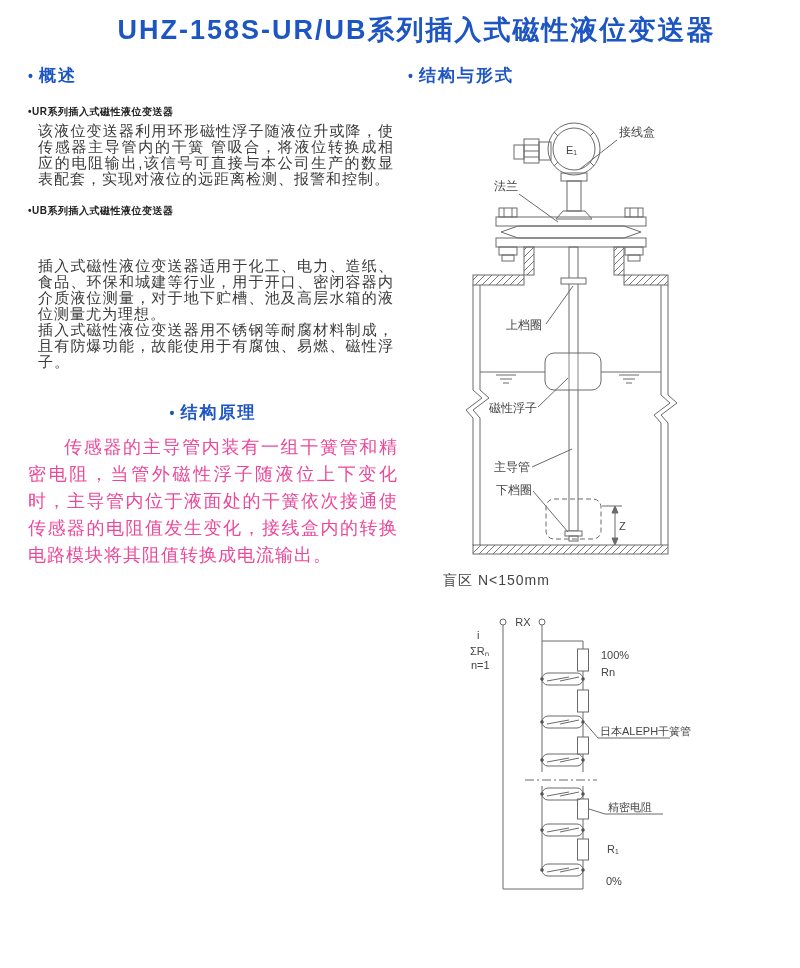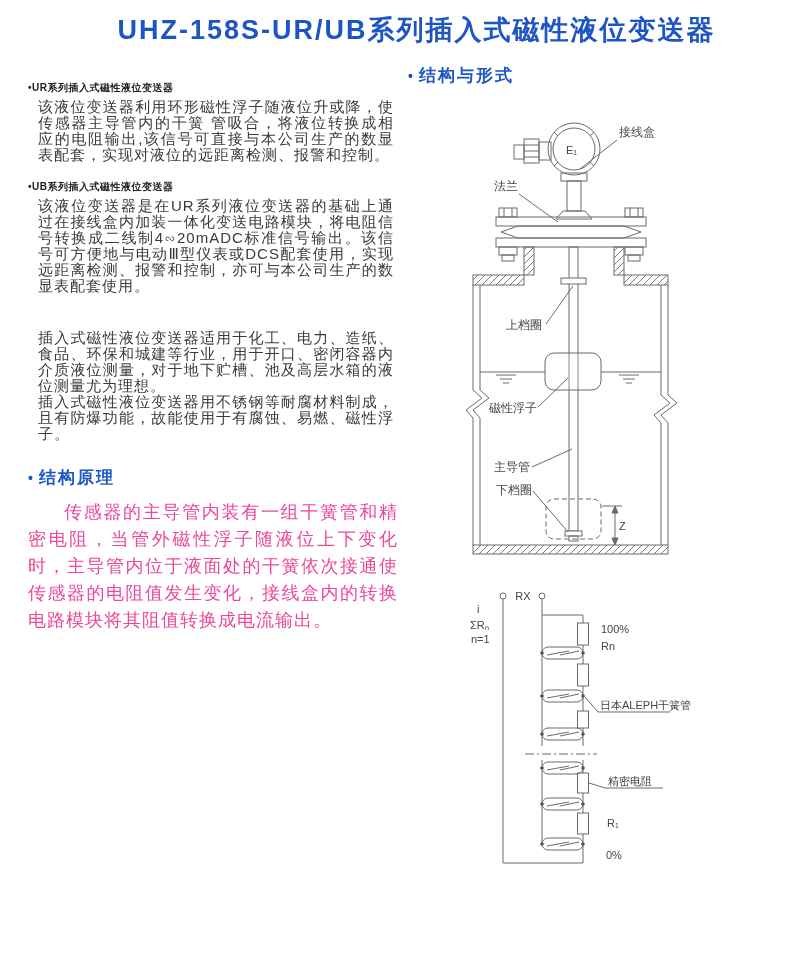--- a/index.html
+++ b/index.html
@@ -28,40 +28,40 @@
     font-size:15px; color:#3a3a3a; line-height:16px; letter-spacing:1px;
     text-align:justify; text-justify:inter-ideograph; word-break:break-all;
     width:356px; margin-left:10px;
   }
   .para.gap { margin-top:36px; }
   .principle-para {
     font-size:18px; color:#ec4899; line-height:27px; letter-spacing:1px;
     text-align:justify; text-justify:inter-ideograph; word-break:break-all;
     width:370px; text-indent:2em; margin-top:9px;
   }
-  h2.sec.principle { margin-top:24px; }
+  h2.sec.principle { margin-top:31px;text-align:center; }
   .diagram { display:block; }
   .diagram.structure { margin-top:14px; margin-left:-2px; }
   .caption { font-size:14px; color:#444; letter-spacing:1px; margin-top:8px; margin-left:35px; }
   h2.sec.sensor { margin-top:24px; }
   .diagram.circuit { margin-top:12px; margin-left:47px; }
   svg text { font-family:"Liberation Sans", sans-serif; }
 </style>
 </head>
 <body>
 
 <div class="page-title">UHZ-158S-UR/UB系列插入式磁性液位变送器</div>
 
 <div class="col-left">
+  <h2 class="sec"><span class="bullet">•</span><span>概述</span></h2>
 
   <div class="subhead"><span>•</span><span>UR系列插入式磁性液位变送器</span></div>
   <div class="para">该液位变送器利用环形磁性浮子随液位升或降，使传感器主导管内的干簧 管吸合，将液位转换成相应的电阻输出,该信号可直接与本公司生产的数显表配套，实现对液位的远距离检测、报警和控制。</div>
 
   <div class="subhead"><span>•</span><span>UB系列插入式磁性液位变送器</span></div>
-  <div class="para">该液位变送器是在UR系列液位变送器的基础上通过在接线盒内加装一体化变送电路模块，将电阻信号转换成二线制4∽20mADC标准信号输出。该信号可方便地与电动Ⅲ型仪表或DCS配套使用，实现远距离检测、报警和控制，亦可与本公司生产的数显表配套使用。</div>
 
   <div class="para gap">插入式磁性液位变送器适用于化工、电力、造纸、食品、环保和城建等行业，用于开口、密闭容器内介质液位测量，对于地下贮槽、池及高层水箱的液位测量尤为理想。</div>
   <div class="para">插入式磁性液位变送器用不锈钢等耐腐材料制成，且有防爆功能，故能使用于有腐蚀、易燃、磁性浮子。</div>
 
   <h2 class="sec principle"><span class="bullet">•</span><span>结构原理</span></h2>
   <div class="principle-para">传感器的主导管内装有一组干簧管和精密电阻，当管外磁性浮子随液位上下变化时，主导管内位于液面处的干簧依次接通使传感器的电阻值发生变化，接线盒内的转换电路模块将其阻值转换成电流输出。</div>
 </div>
 
 <div class="col-right">
   <h2 class="sec"><span class="bullet">•</span><span>结构与形式</span></h2>
@@ -166,20 +166,21 @@
       <text x="160" y="52" font-size="11">E₁</text>
       <text x="88" y="88">法兰</text>
       <text x="100" y="227">上档圈</text>
       <text x="83" y="310">磁性浮子</text>
       <text x="88" y="369">主导管</text>
       <text x="90" y="392">下档圈</text>
       <text x="213" y="428" font-size="11">Z</text>
     </g>
   </svg>
 
+  <div class="caption">盲区 N&lt;150mm</div>
 
 
   <svg class="diagram circuit" width="265" height="300" viewBox="0 0 265 300">
     <g stroke="#6a6a6a" stroke-width="1" fill="none">
 
       <circle cx="48" cy="20" r="3"></circle>
       <circle cx="87" cy="20" r="3"></circle>
 
       <path d="M48,23 V287 H128"></path>
 

